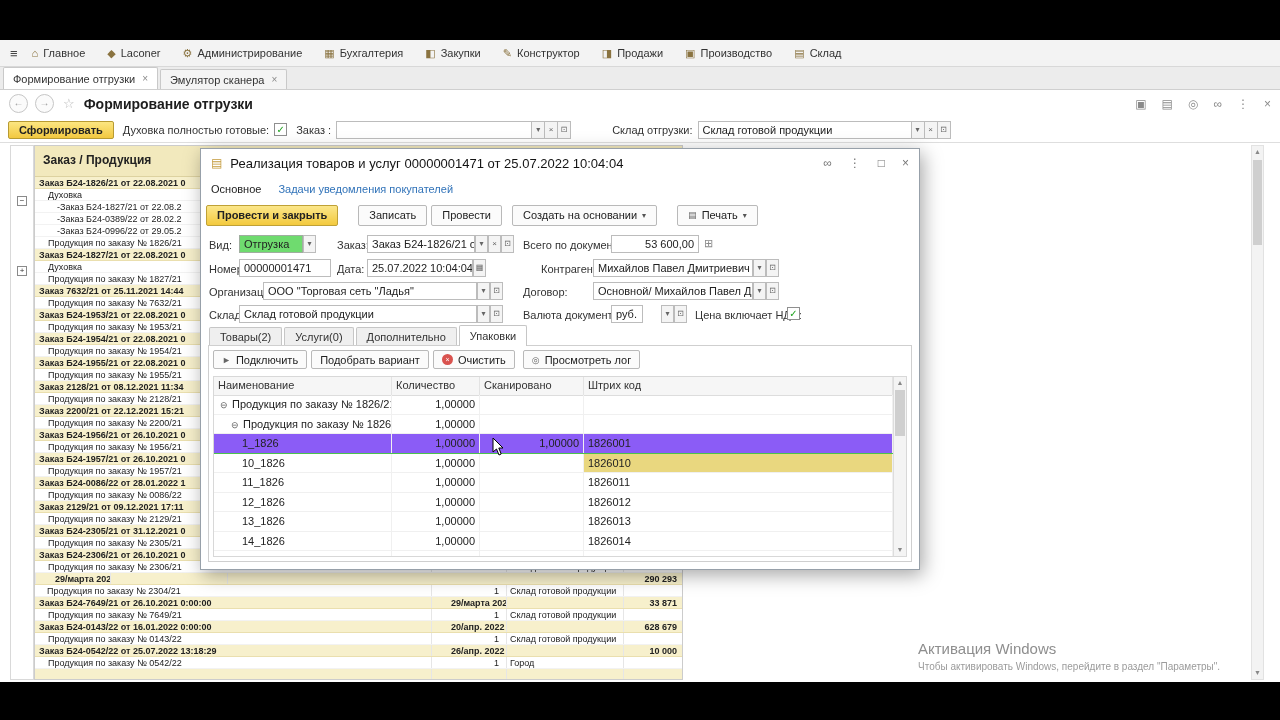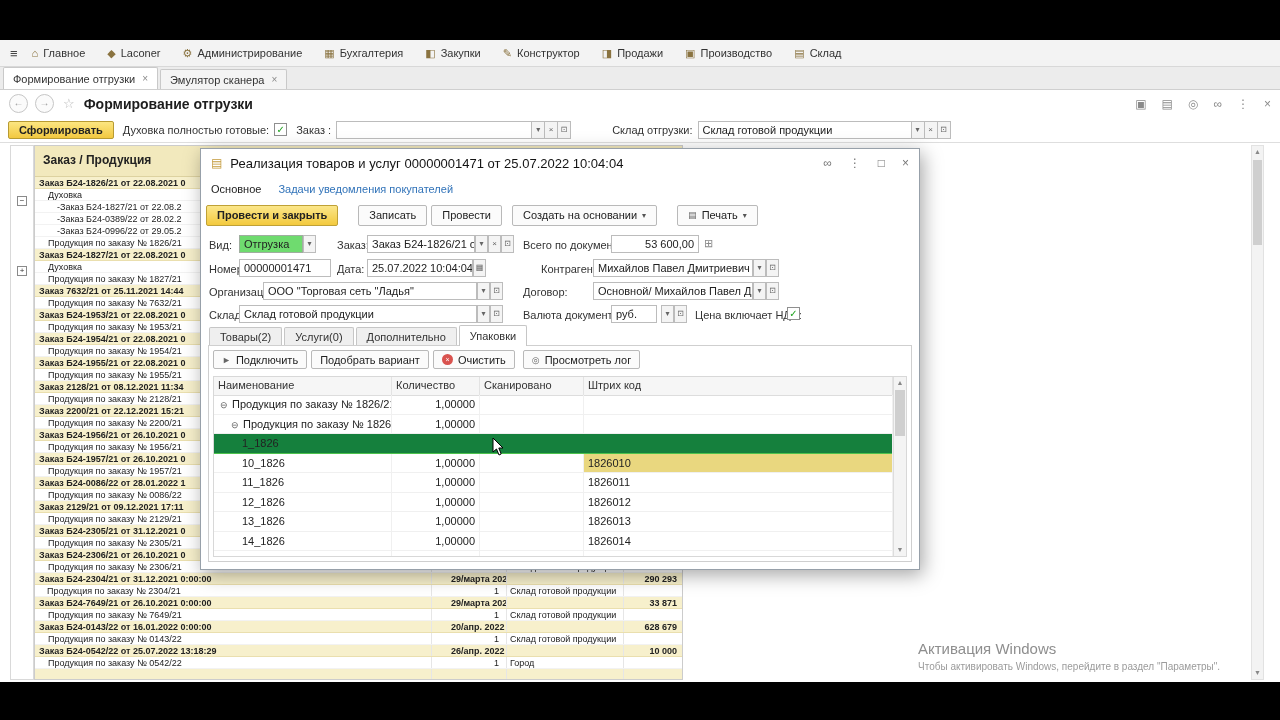--- a/index.html
+++ b/index.html
@@ -116,21 +116,21 @@
   .dlg-panel{position:absolute;top:196px;left:7px;right:7px;bottom:7px;border:1px solid #cfcfcf;background:#fff;box-sizing:border-box;}
   .pack-tb{height:27px;display:flex;align-items:center;gap:4px;padding:0 4px;}
   .pack-table{position:absolute;top:30px;left:4px;right:4px;bottom:4px;border:1px solid #d8d8d8;overflow:hidden;box-sizing:border-box;}
   .phead{display:flex;height:18px;background:#f6f6f6;border-bottom:1px solid #ddd;color:#333;margin-right:13px;}
   .phc{box-sizing:border-box;padding:2px 4px;border-right:1px solid #e3e3e3;white-space:nowrap;overflow:hidden;}
   .w-name{flex:0 0 178px;} .w-qty{flex:0 0 88px;} .w-scan{flex:0 0 104px;} .w-bar{flex:1;}
   .pack-rows{position:absolute;top:18px;left:0;right:13px;bottom:0;overflow:hidden;}
   .prow{display:flex;height:19.5px;line-height:19px;border-bottom:1px solid #f0f0f0;box-sizing:border-box;}
   .pc{box-sizing:border-box;padding:0 4px;border-right:1px solid #f0f0f0;white-space:nowrap;overflow:hidden;}
   .pc.qty,.pc.scan{text-align:right;}
-  .prow.sel{background:#15803d;border-bottom-color:#4cc24c;flex-direction:column;}
+  .prow.sel{background:#8b5cf6;border-bottom-color:#4cc24c;}
   .pc.bar.hl{background:#e9d77f;}
   .expander{display:inline-block;width:12px;color:#666;font-size:9px;}
   .ptscroll{position:absolute;top:0;right:0;bottom:0;width:13px;background:#f4f4f4;border-left:1px solid #ddd;box-sizing:border-box;}
   .pt-t{position:absolute;left:1px;right:1px;top:13px;height:46px;background:#cfcfcf;}
 
   .cursor{position:absolute;left:492px;top:294px;z-index:30;}
 </style>
 </head>
 <body>
 
@@ -423,21 +423,20 @@
             <div class="oc wh"></div>
             <div class="oc amt"></div>
           </div>
           <div class="orow product">
             <div class="oc name" style="padding-left: 13px;">Продукция по заказу № 2306/21</div>
             <div class="oc mid qty">1</div>
             <div class="oc wh">Склад готовой продукции</div>
             <div class="oc amt"></div>
           </div>
           <div class="orow order">
-            <div class="oc name" style="padding-left: 4px;">Заказ Б24-2304/21 от 31.12.2021 0:00:00</div>
             <div class="oc mid date">29/марта 2022 г.</div>
             <div class="oc wh"></div>
             <div class="oc amt">290 293</div>
           </div>
           <div class="orow product">
             <div class="oc name" style="padding-left: 12px;">Продукция по заказу № 2304/21</div>
             <div class="oc mid qty">1</div>
             <div class="oc wh">Склад готовой продукции</div>
             <div class="oc amt"></div>
           </div>
@@ -558,21 +557,21 @@
         <span class="lab" style="left:322px;top:55px">Договор:</span>
         <span class="fld" style="left:392px;top:51px;width:160px">Основной/ Михайлов Павел Дмитриевич</span>
         <span class="fbtn" style="left:552px;top:51px">▾</span>
         <span class="fbtn" style="left:565px;top:51px">⊡</span>
 
         <span class="lab" style="left:8px;top:78px">Склад:</span>
         <span class="fld" style="left:38px;top:74px;width:238px">Склад готовой продукции</span>
         <span class="fbtn" style="left:276px;top:74px">▾</span>
         <span class="fbtn" style="left:289px;top:74px">⊡</span>
         <span class="lab" style="left:322px;top:78px">Валюта документа:</span>
-        <span class="fld" style="left:410px;top:74px;width:46px">руб.</span>
+        <span class="fld" style="left:410px;top:74px;width:32px">руб.</span>
         <span class="fbtn" style="left:460px;top:74px">▾</span>
         <span class="fbtn" style="left:473px;top:74px">⊡</span>
         <span class="lab" style="left:494px;top:78px">Цена включает НДС:</span>
         <span class="chk2" style="left:586px;top:76px">✓</span>
       </div>
 
       <div class="dlg-tabs">
         <div class="dtab">Товары(2)</div>
         <div class="dtab">Услуги(0)</div>
         <div class="dtab">Дополнительно</div>

